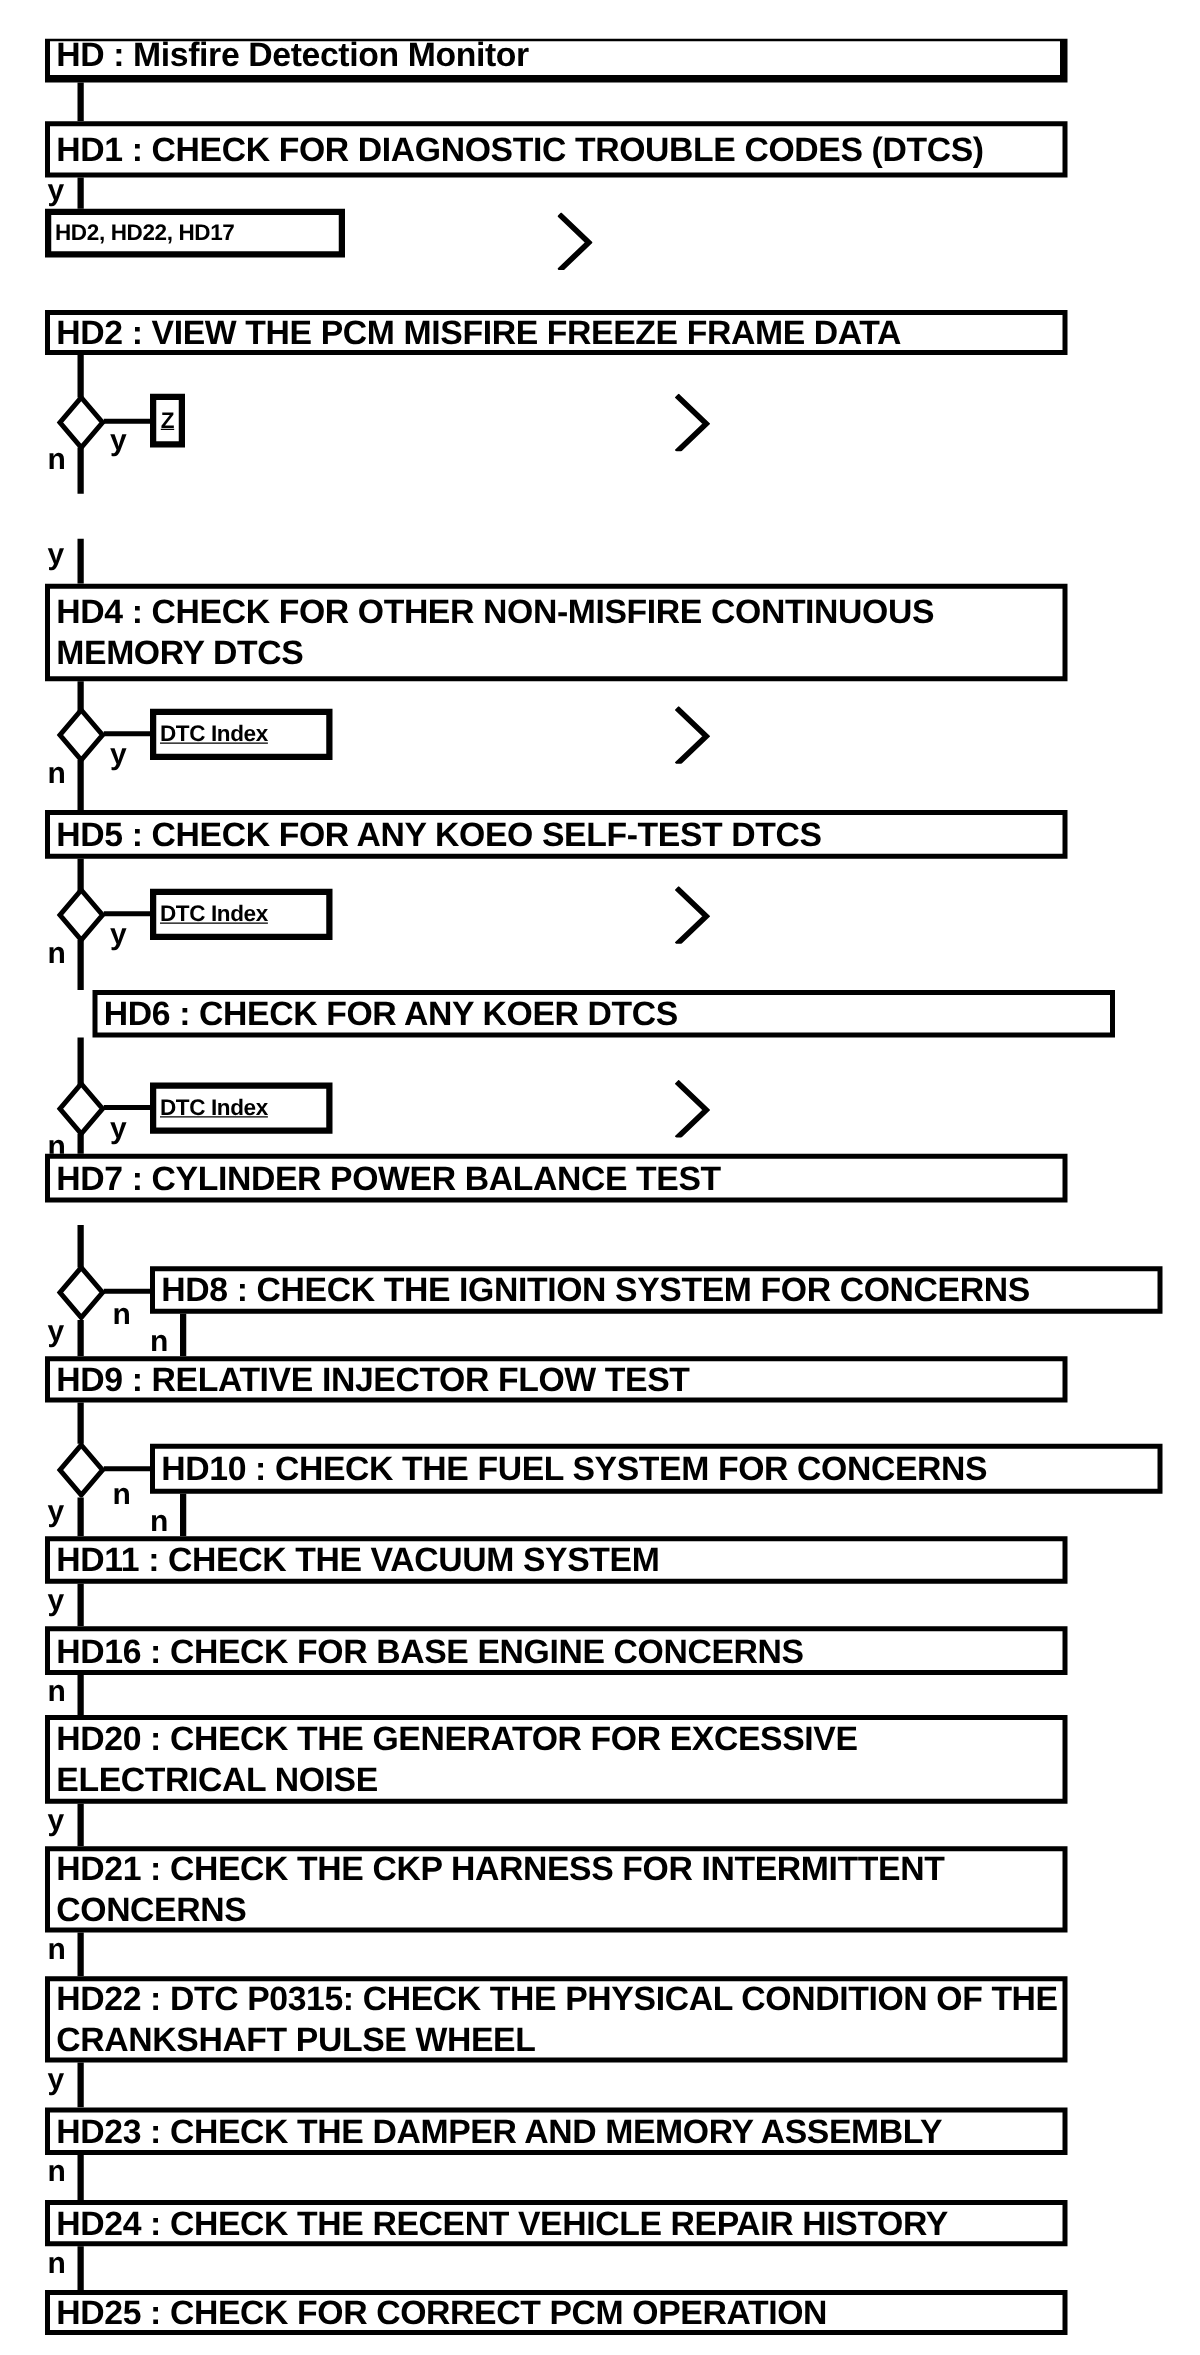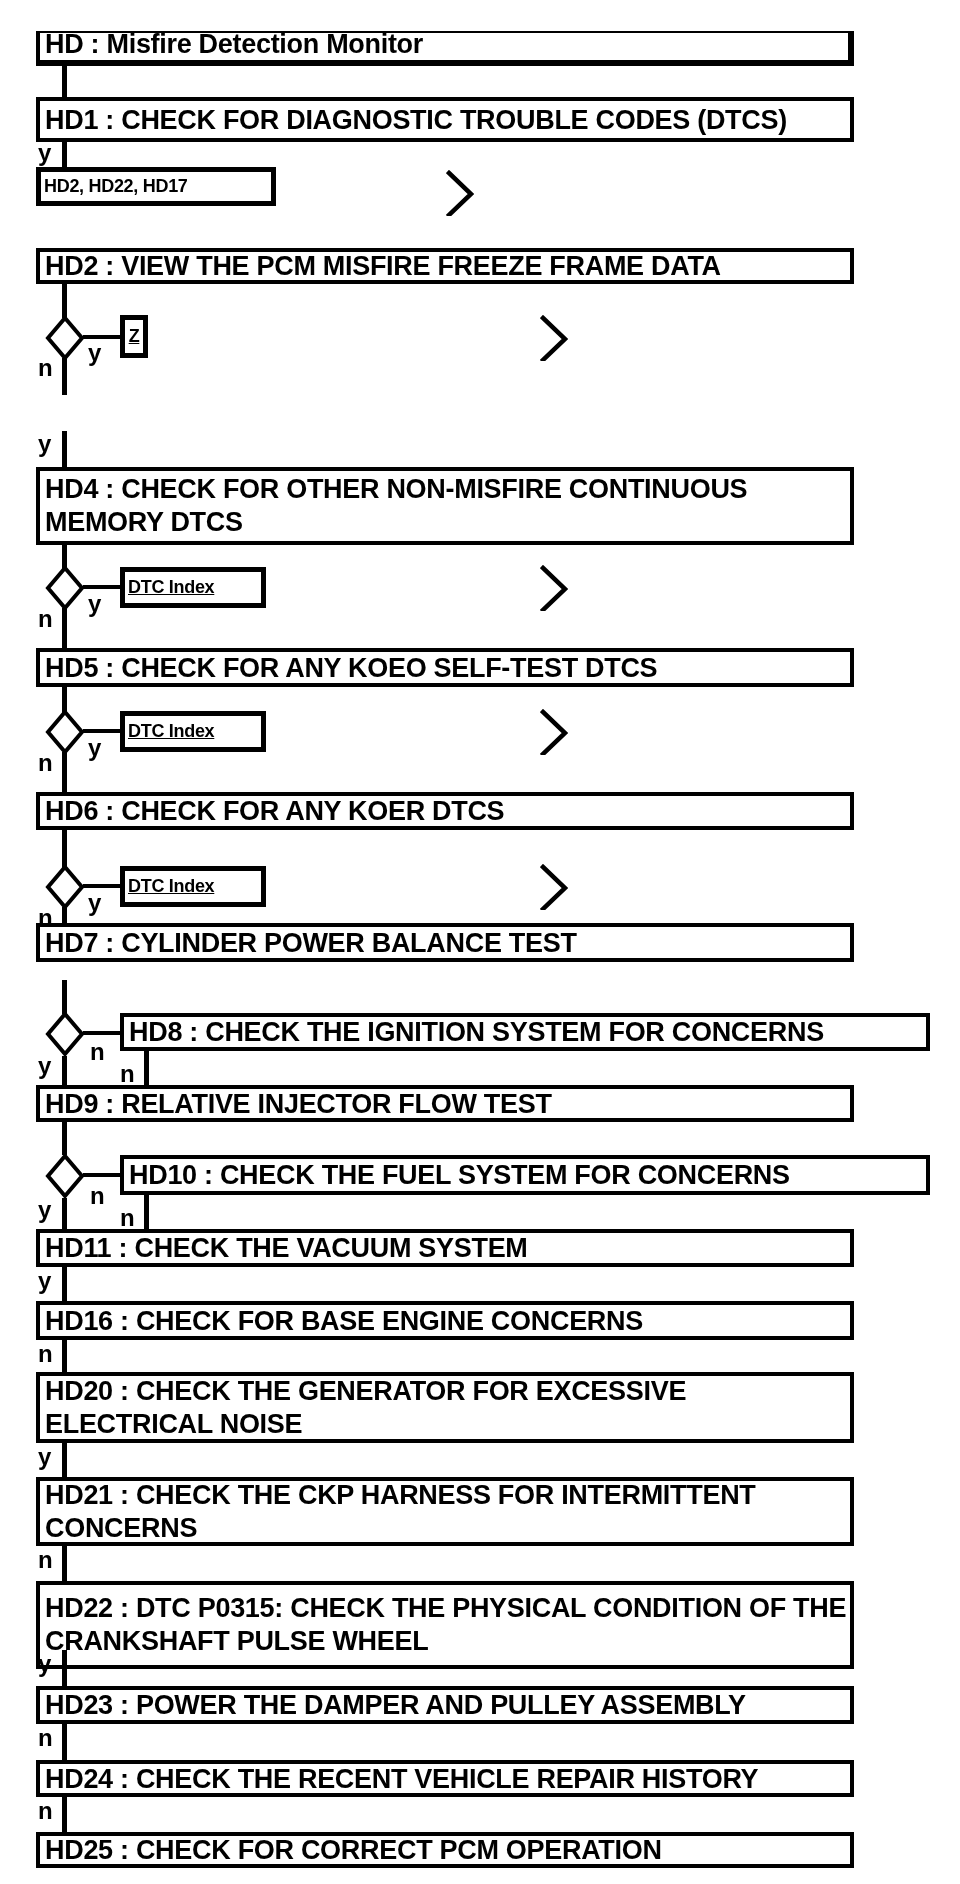--- a/index.html
+++ b/index.html
@@ -95,21 +95,21 @@
   <div class="lbox" style="left:120px;top:711px;width:146px;height:41px;">
       <span class="u">DTC Index</span>
     </div>
   <div class="lbl" style="left:88px;top:736px;">y</div>
   <div class="lbl" style="left:38px;top:751px;">n</div>
   <svg class="chev" style="left:540px;top:709px;" viewBox="0 0 28 46">
       <polyline points="3,3 25,24 3,45" fill="none" stroke="#000" stroke-width="4.5" stroke-linecap="square"></polyline>
     </svg>
   <div class="vline" style="top:752px;height:40px;"></div>
 
-  <div class="box" style="top:792px;height:38px;"><span>HD6 : CHECK FOR ANY KOER DTCS</span></div>
+  <div class="box" style="top:792px;height:38px;margin-left:38px;"><span>HD6 : CHECK FOR ANY KOER DTCS</span></div>
   <div class="vline" style="top:830px;height:38px;"></div>
   <div class="hline" style="left:83px;top:884px;width:37px;"></div>
   <svg class="dia" style="top:865px;" viewBox="0 0 40 44">
       <polygon points="20,2 37,22 20,42 3,22" fill="#fff" stroke="#000" stroke-width="4"></polygon>
     </svg>
   <div class="lbox" style="left:120px;top:866px;width:146px;height:41px;">
       <span class="u">DTC Index</span>
     </div>
   <div class="lbl" style="left:88px;top:891px;">y</div>
   <div class="lbl" style="left:38px;top:906px;">n</div>
@@ -153,25 +153,25 @@
   <div class="vline" style="top:1340px;height:32px;"></div>
 
   <div class="box" style="top:1372px;height:71px;line-height:33px;"><span>HD20 : CHECK THE GENERATOR FOR EXCESSIVE ELECTRICAL NOISE</span></div>
   <div class="lbl" style="left:38px;top:1445px;">y</div>
   <div class="vline" style="top:1443px;height:34px;"></div>
 
   <div class="box" style="top:1477px;height:69px;line-height:33px;"><span>HD21 : CHECK THE CKP HARNESS FOR INTERMITTENT CONCERNS</span></div>
   <div class="lbl" style="left:38px;top:1548px;">n</div>
   <div class="vline" style="top:1546px;height:35px;"></div>
 
-  <div class="box" style="top:1581px;height:88px;line-height:33px;"><span>HD22 : DTC P0315: CHECK THE PHYSICAL CONDITION OF THE CRANKSHAFT PULSE WHEEL</span></div>
+  <div class="box" style="top:1581px;height:69px;line-height:33px;"><span>HD22 : DTC P0315: CHECK THE PHYSICAL CONDITION OF THE CRANKSHAFT PULSE WHEEL</span></div>
   <div class="lbl" style="left:38px;top:1652px;">y</div>
   <div class="vline" style="top:1650px;height:36px;"></div>
 
-  <div class="box" style="top:1686px;height:38px;"><span>HD23 : POWER THE DAMPER AND PULLEY ASSEMBLY</span></div>
+  <div class="box" style="top:1686px;height:38px;"><span>HD23 : CHECK THE DAMPER AND MEMORY ASSEMBLY</span></div>
   <div class="lbl" style="left:38px;top:1726px;">n</div>
   <div class="vline" style="top:1724px;height:36px;"></div>
 
   <div class="box" style="top:1760px;height:37px;"><span>HD24 : CHECK THE RECENT VEHICLE REPAIR HISTORY</span></div>
   <div class="lbl" style="left:38px;top:1799px;">n</div>
   <div class="vline" style="top:1797px;height:35px;"></div>
 
   <div class="box" style="top:1832px;height:36px;"><span>HD25 : CHECK FOR CORRECT PCM OPERATION</span></div>
 
 </div>

